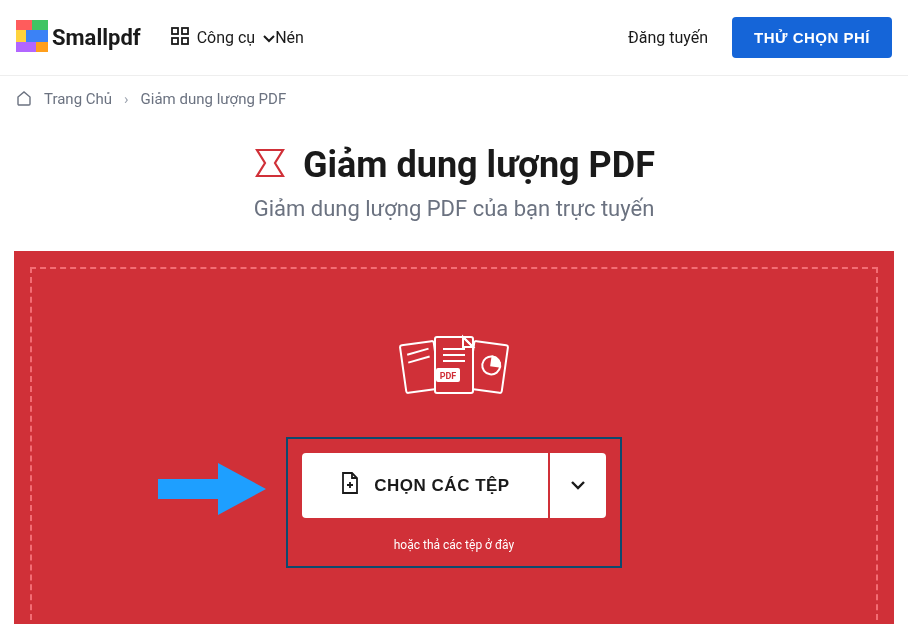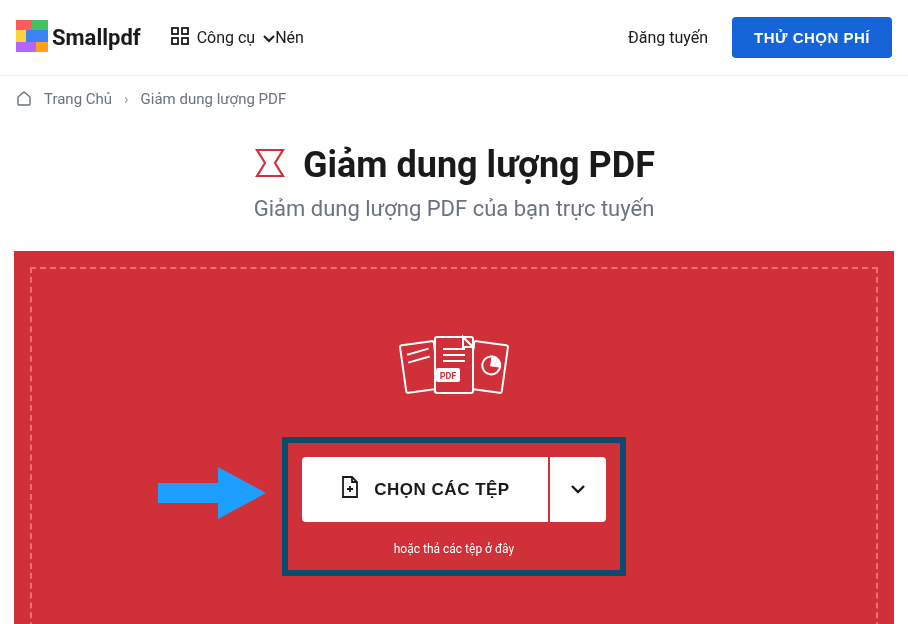--- a/index.html
+++ b/index.html
@@ -26,21 +26,21 @@
     .title-section { text-align: center; padding: 20px 16px 30px; }
     .title-row { display: flex; align-items: center; justify-content: center; gap: 16px; }
     .title-icon { width: 34px; height: 34px; }
     .page-title { font-size: 36px; font-weight: 700; color: #1a1a1a; }
     .subtitle { font-size: 22px; color: #6b7280; margin-top: 10px; }
     
     
     .dropzone-outer { margin: 0 14px; padding: 16px; background: #d03038; position: relative; }
     .dropzone-dashed { border: 2px dashed #f36d74; padding: 60px 20px; display: flex; flex-direction: column; align-items: center; justify-content: space-between; min-height: 320px; }
     .files-icon { width: 110px; height: 80px; margin-bottom: 24px; }
-    .upload-group { border: 6px solid #0c4a6e; padding: 14px; display: flex; flex-direction: column; align-items: center; position: relative; }
+    .upload-group { border: 2px solid #0c4a6e; padding: 14px; display: flex; flex-direction: column; align-items: center; position: relative; }
     .button-row { display: flex; }
     .choose-btn { background: #fff; color: #1a1a1a; border: none; padding: 18px 38px; font-size: 17px; font-weight: 700; letter-spacing: 0.5px; display: flex; align-items: center; gap: 14px; cursor: pointer; border-radius: 4px 0 0 4px; }
     .dropdown-btn { background: #fff; border: none; border-left: 2px solid #d03038; padding: 18px 20px; display: flex; align-items: center; justify-content: center; cursor: pointer; border-radius: 0 4px 4px 0; }
     .drop-text { color: #fff; font-size: 12px; margin-top: 20px; }
     
     
     .arrow-highlight { position: absolute; left: -130px; top: 50%; transform: translateY(-70%); }
   </style>
 </head>
 <body>

